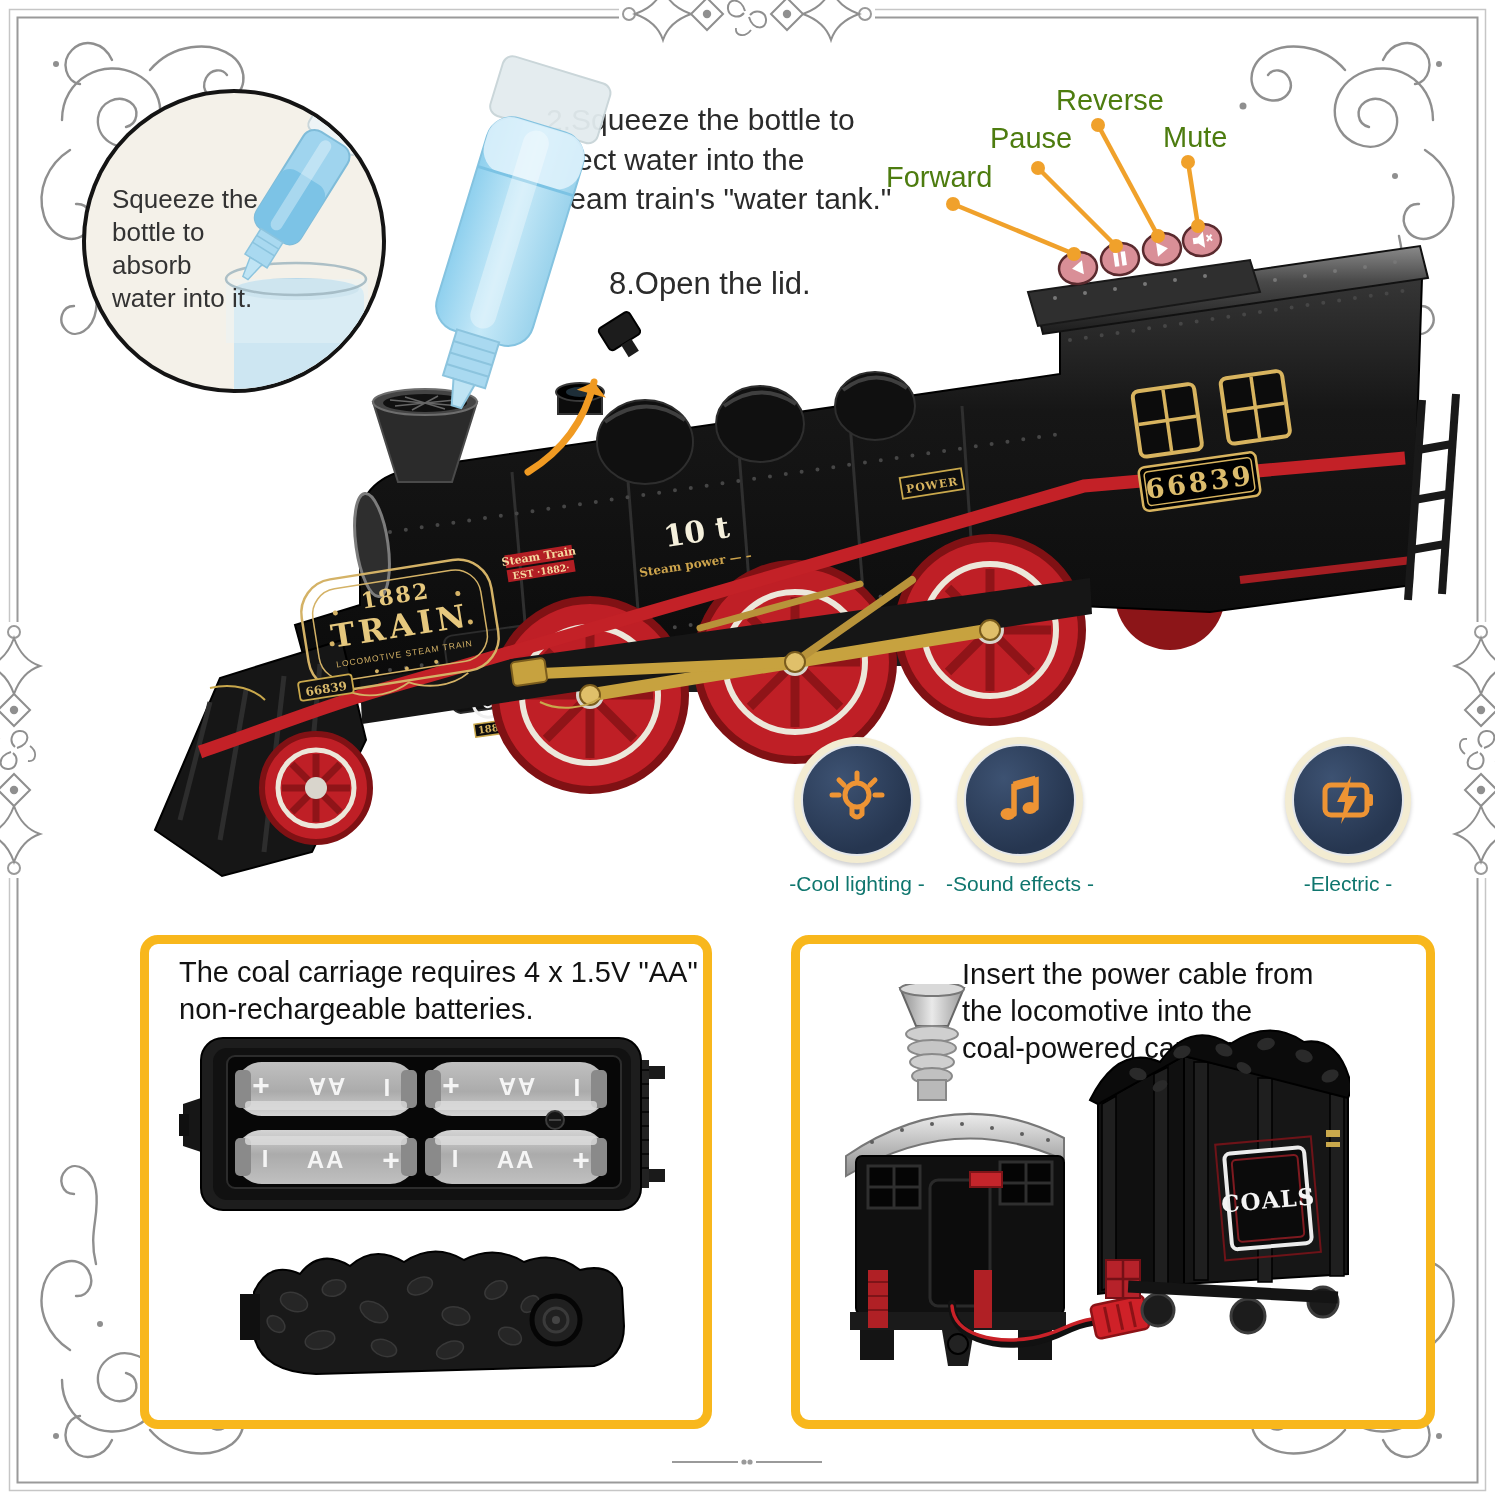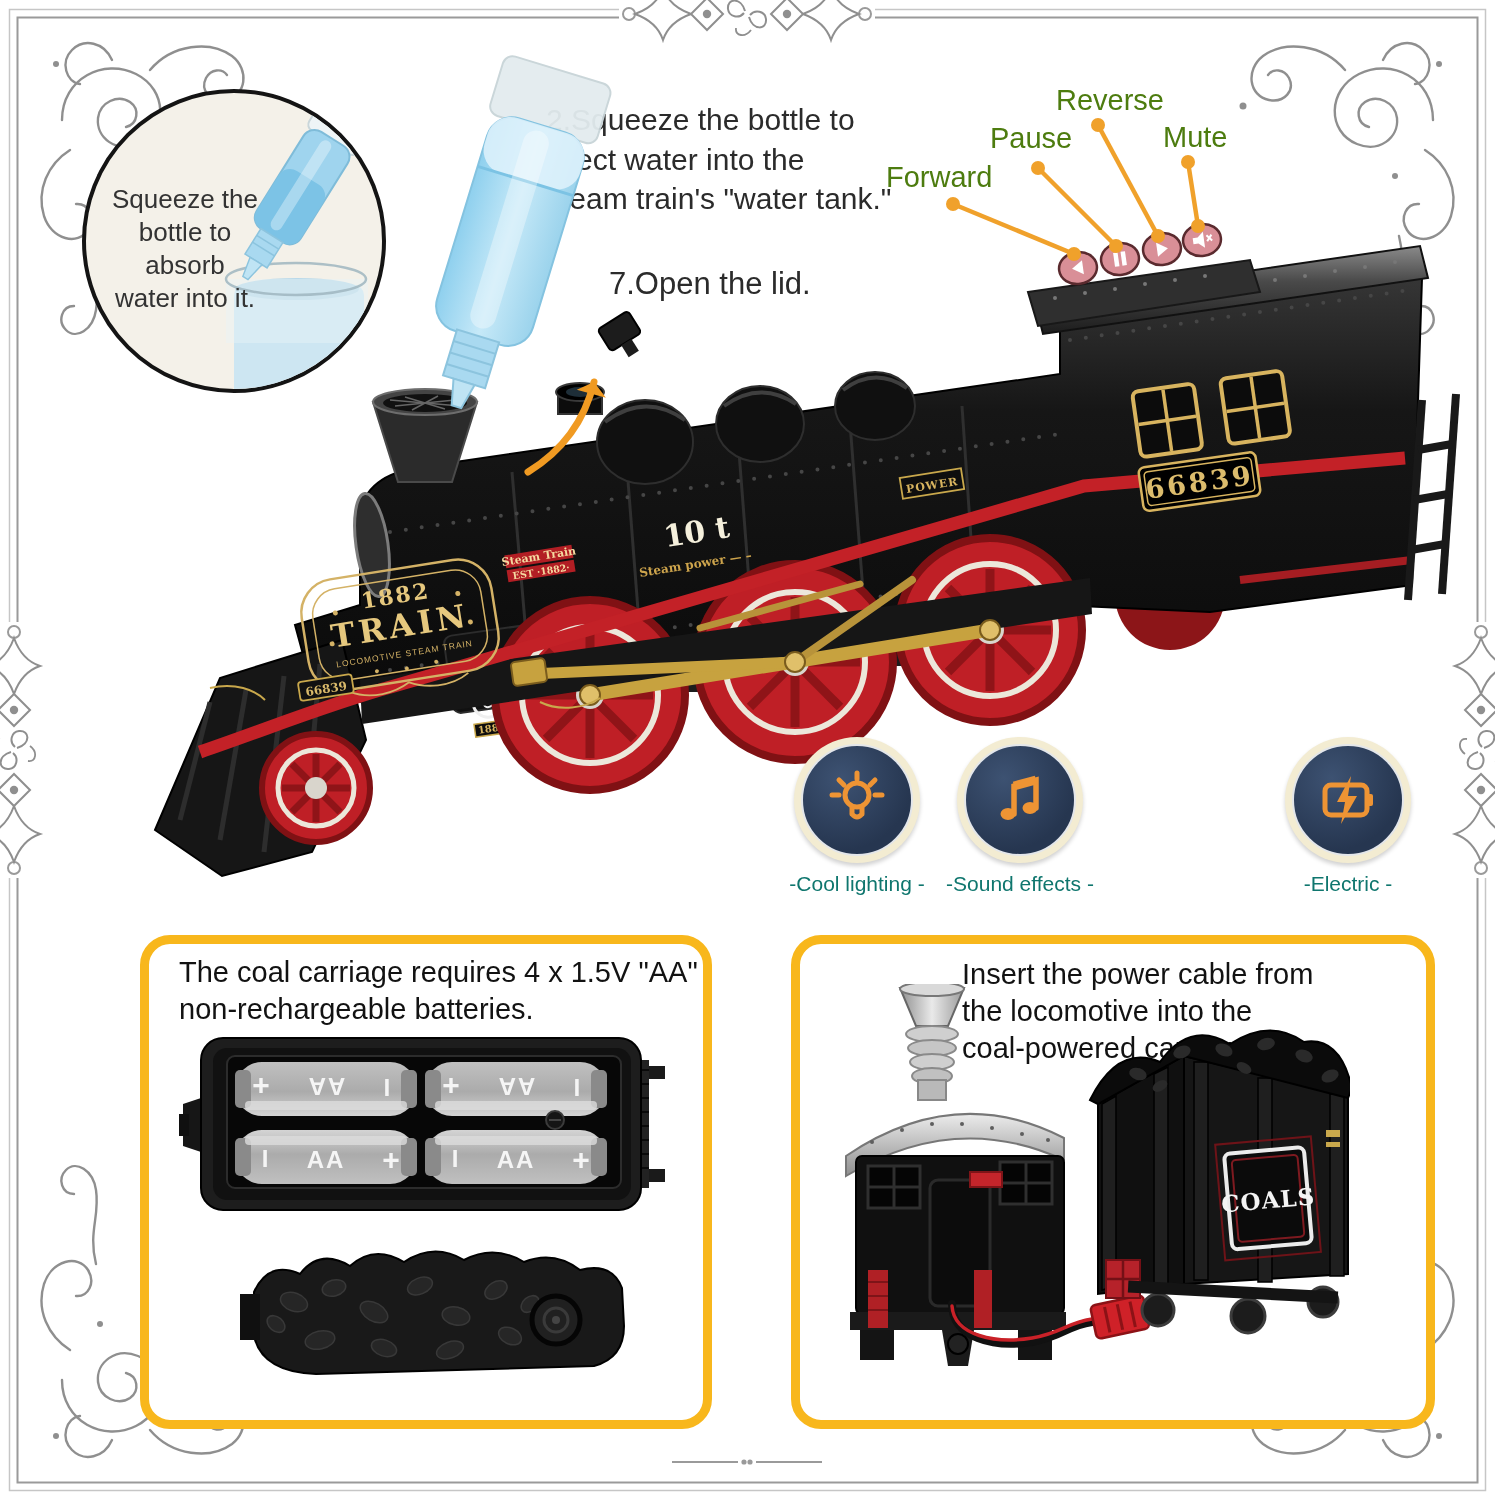--- a/index.html
+++ b/index.html
@@ -9,34 +9,34 @@
   svg{display:block;}
   .note{white-space:pre-line;line-height:1.32;color:#2b2b2b;}
   .step2{left:546px;top:100px;font-size:30px;}
   .step1{left:609px;top:264px;font-size:31px;}
   .ctl{font-size:29px;color:#4d7c0f;}
   .ctl-forward{left:886px;top:161px;}
   .ctl-pause{left:990px;top:122px;}
   .ctl-reverse{left:1056px;top:84px;}
   .ctl-mute{left:1163px;top:121px;}
   .inset{left:82px;top:89px;width:296px;height:296px;border-radius:50%;
-         border:4px solid #141414;background:#f4f1e9;overflow:hidden;z-index:5;text-align:center;}
+         border:4px solid #141414;background:#f4f1e9;overflow:hidden;z-index:5;}
   .inset-caption{position:absolute;left:26px;top:90px;font-size:26px;color:#333;
                  white-space:pre-line;line-height:1.27;z-index:2;}
   .train-layer{left:60px;top:40px;z-index:3;}
   .feature{top:737px;width:170px;text-align:center;z-index:6;}
   .f0{left:772px;} .f1{left:935px;} .f2{left:1099px;} .f3{left:1263px;}
   .badge-outer{width:126px;height:126px;margin:0 auto;border-radius:50%;
                display:flex;align-items:center;justify-content:center;
                box-shadow:0 3px 4px rgba(0,0,0,.18);}
   .badge-inner{width:108px;height:108px;border-radius:50%;
                display:flex;align-items:center;justify-content:center;
                border:2px solid #e3e6ea;}
   .feature-label{margin-top:9px;font-size:21px;color:#0f766e;}
-  .box{position:absolute;top:935px;height:494px;background:#fff;border-radius:30px;
+  .box{position:absolute;top:935px;height:494px;background:#fff;border-radius:18px;
        box-sizing:border-box;z-index:6;}
   .box-left{left:140px;width:572px;}
   .box-right{left:791px;width:644px;}
   .box-text{position:absolute;font-size:29px;color:#121212;white-space:pre-line;line-height:1.28;}
   .box-left .box-text{left:30px;top:10px;}
   .box-right .box-text{left:162px;top:12px;}
 </style>
 </head>
 <body>
 
@@ -81,21 +81,21 @@
       <line x1="672" y1="1462" x2="738" y2="1462"></line>
         <line x1="756" y1="1462" x2="822" y2="1462"></line>
       <circle cx="744" cy="1462" r="1.6" fill="#9a9a9a"></circle>
         <circle cx="750" cy="1462" r="1.6" fill="#9a9a9a"></circle>
     </g>
   </svg>
 
   <div class="abs note step2">2.Squeeze the bottle to
 inject water into the
 steam train's "water tank."</div>
-  <div class="abs note step1">7.Open the lid.</div>
+  <div class="abs note step1">8.Open the lid.</div>
   <div class="abs ctl ctl-forward">Forward</div>
   <div class="abs ctl ctl-pause">Pause</div>
   <div class="abs ctl ctl-reverse">Reverse</div>
   <div class="abs ctl ctl-mute">Mute</div>
 
   <div class="abs inset">
     <svg width="296" height="296" viewBox="0 0 296 296">
       <rect x="148" y="192" width="130" height="120" rx="10" fill="#cde6f2"></rect>
       <ellipse cx="211" cy="196" rx="62" ry="11" fill="#b9d9ea"></ellipse>
       <rect x="140" y="186" width="142" height="64" fill="#e9f3f7" opacity="0.45"></rect>

